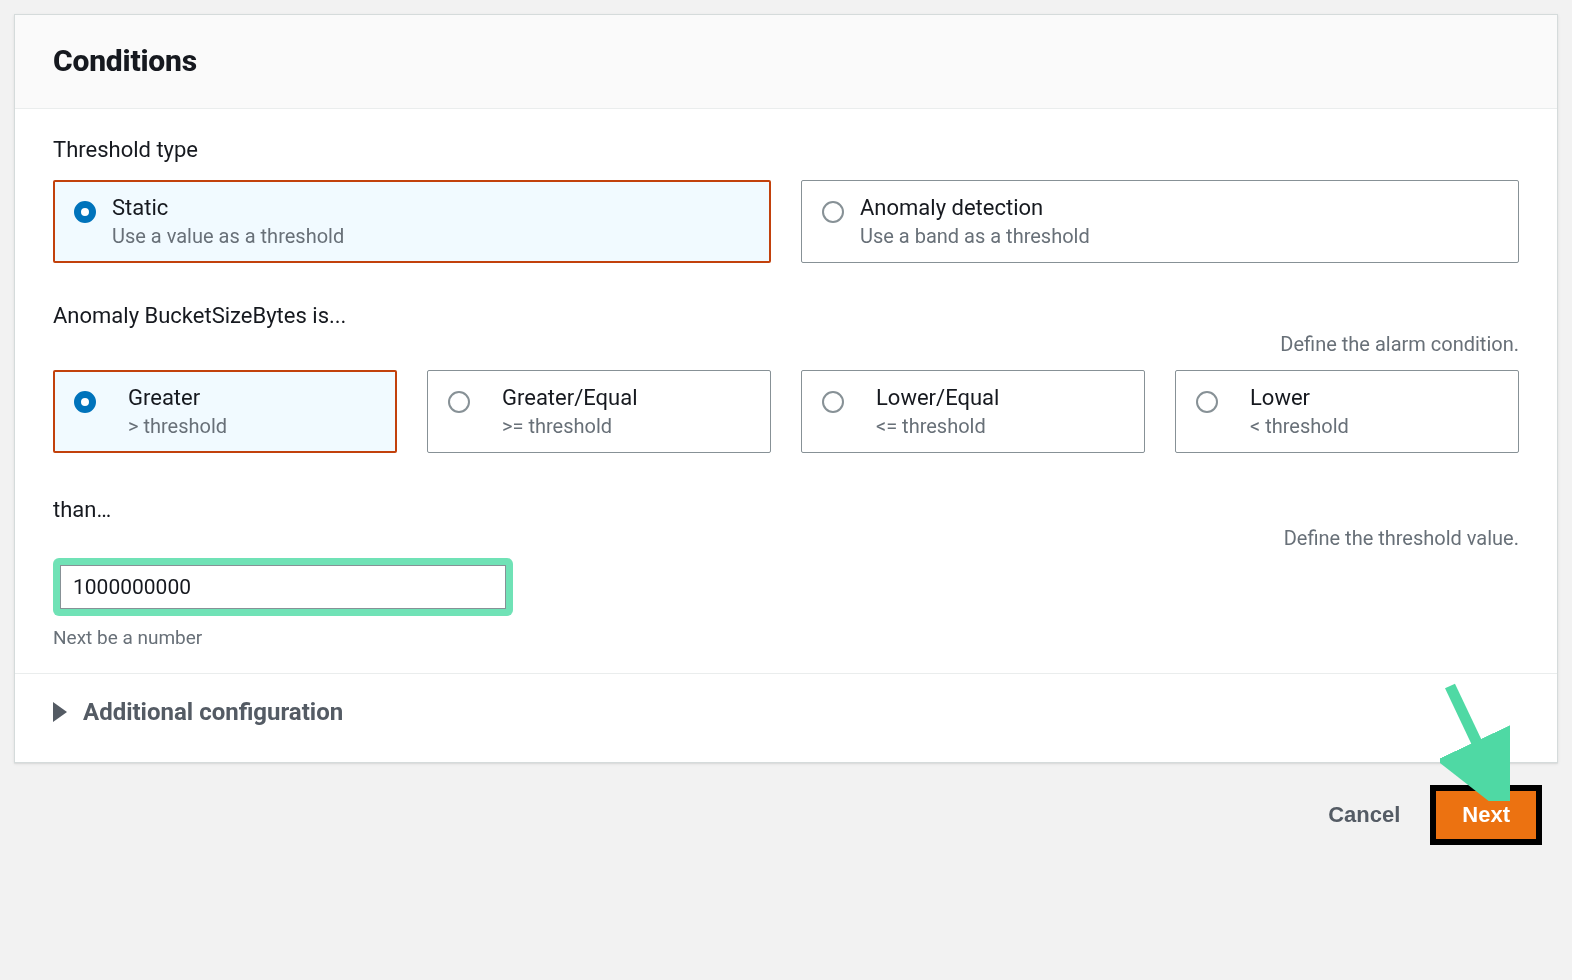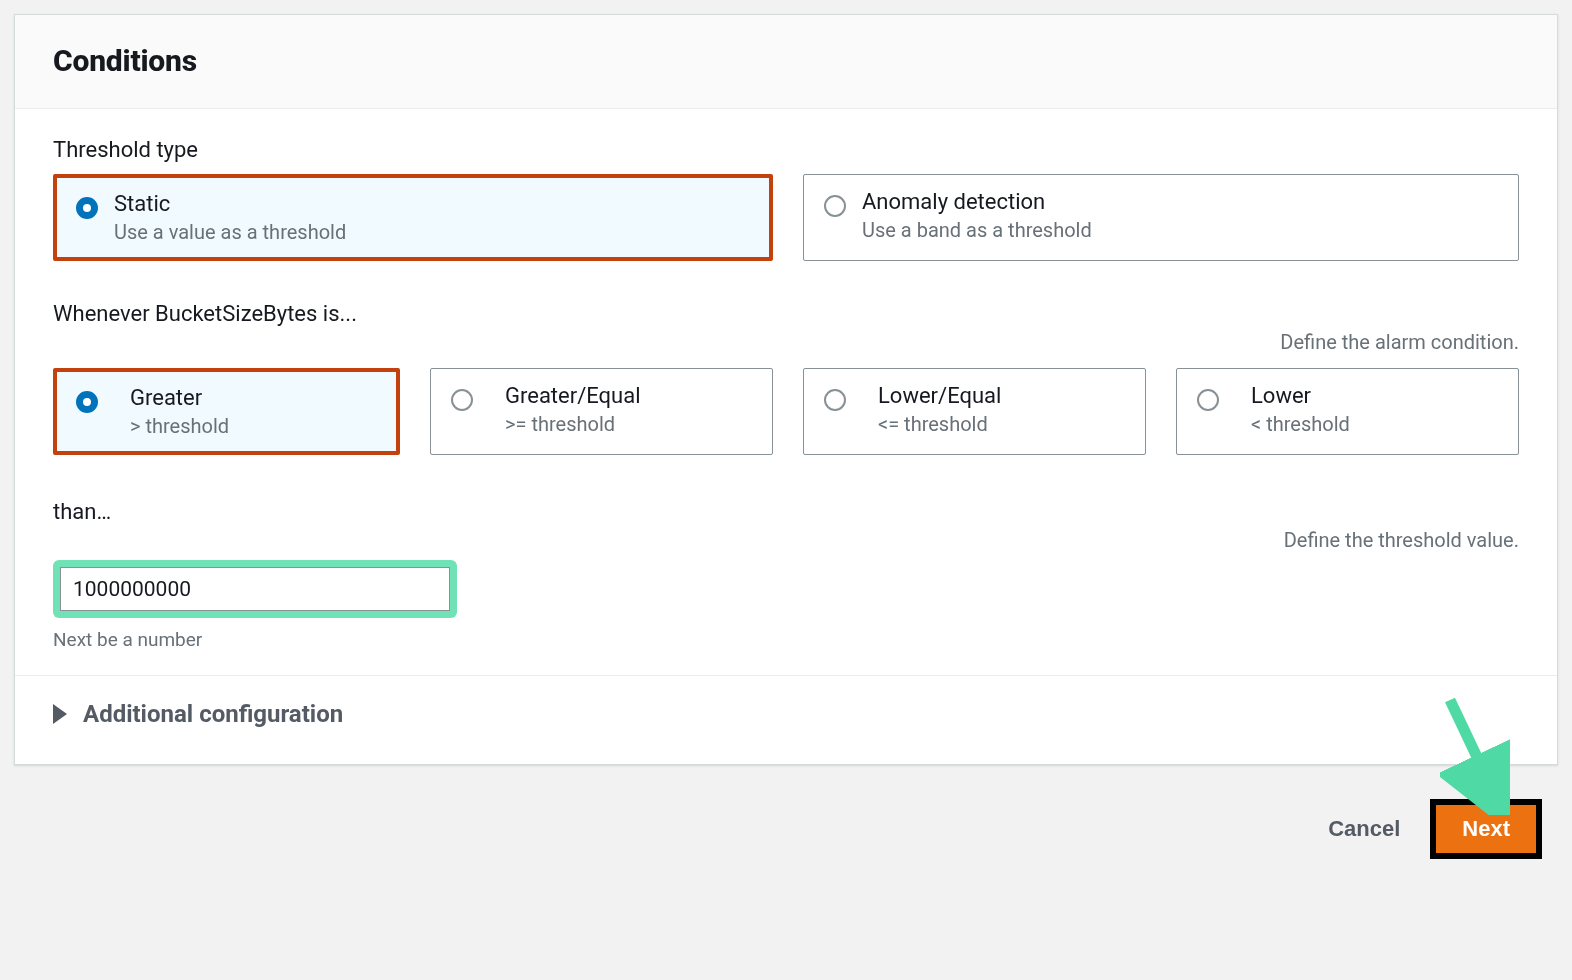--- a/index.html
+++ b/index.html
@@ -31,21 +31,21 @@
   }
 
   .panel-body {
     padding: 28px 38px 8px 38px;
   }
 
   .section-label {
     font-size: 22px;
     color: #16191f;
     font-weight: 400;
-    margin-bottom: 12px;
+    margin-bottom: 18px;
   }
   .section-helper {
     font-size: 20px;
     color: #687078;
     margin-top: 4px;
     margin-bottom: 14px;
     text-align: right;
   }
 
   
@@ -59,21 +59,21 @@
     border: 1px solid #879196;
     border-radius: 2px;
     padding: 14px 20px 14px 20px;
     display: flex;
     align-items: flex-start;
     gap: 16px;
     background: #fff;
     cursor: pointer;
   }
   .tile.selected {
-    border: 4px solid #c2410c;
+    border: 2px solid #c2410c;
     background: #f1faff;
     padding: 13px 19px 13px 19px;
   }
   .tile .radio {
     flex: 0 0 auto;
     width: 22px;
     height: 22px;
     border-radius: 50%;
     border: 2px solid #879196;
     background: #fff;
@@ -106,21 +106,21 @@
 
   
   .field-block { margin-bottom: 24px; }
   .highlight-wrap {
     display: inline-block;
     padding: 7px;
     background: #70e2b6;
     border-radius: 6px;
   }
   .text-input {
-    width: 390px;
+    width: 446px;
     height: 44px;
     font-size: 21px;
     padding: 6px 12px;
     border: 1px solid #879196;
     background: #fff;
     color: #16191f;
     font-family: inherit;
   }
   .constraint {
     font-size: 19px;
@@ -151,21 +151,20 @@
   }
 
   
   .footer {
     display: flex;
     justify-content: flex-end;
     align-items: center;
     gap: 24px;
     padding: 22px 16px 0 0;
     position: relative;
-    margin-top: 12px;
   }
   .btn-link {
     font-size: 22px;
     font-weight: 700;
     color: #545b64;
     background: none;
     border: none;
     cursor: pointer;
     padding: 10px 6px;
   }
@@ -213,21 +212,21 @@
       <div class="tile">
         <div class="radio"></div>
         <div>
           <div class="tile-title">Anomaly detection</div>
           <div class="tile-sub">Use a band as a threshold</div>
         </div>
       </div>
 
     </div>
 
-    <div class="section-label" style="margin-bottom:2px">Whenever BucketSizeBytes is...</div>
+    <div class="section-label" style="margin-bottom:2px">Anomaly BucketSizeBytes is...</div>
     <div class="section-helper">Define the alarm condition.</div>
 
     <div class="tile-row four">
 
       <div class="tile selected">
         <div class="radio"></div>
         <div>
           <div class="tile-title">Greater</div>
           <div class="tile-sub">&gt; threshold</div>
         </div>

